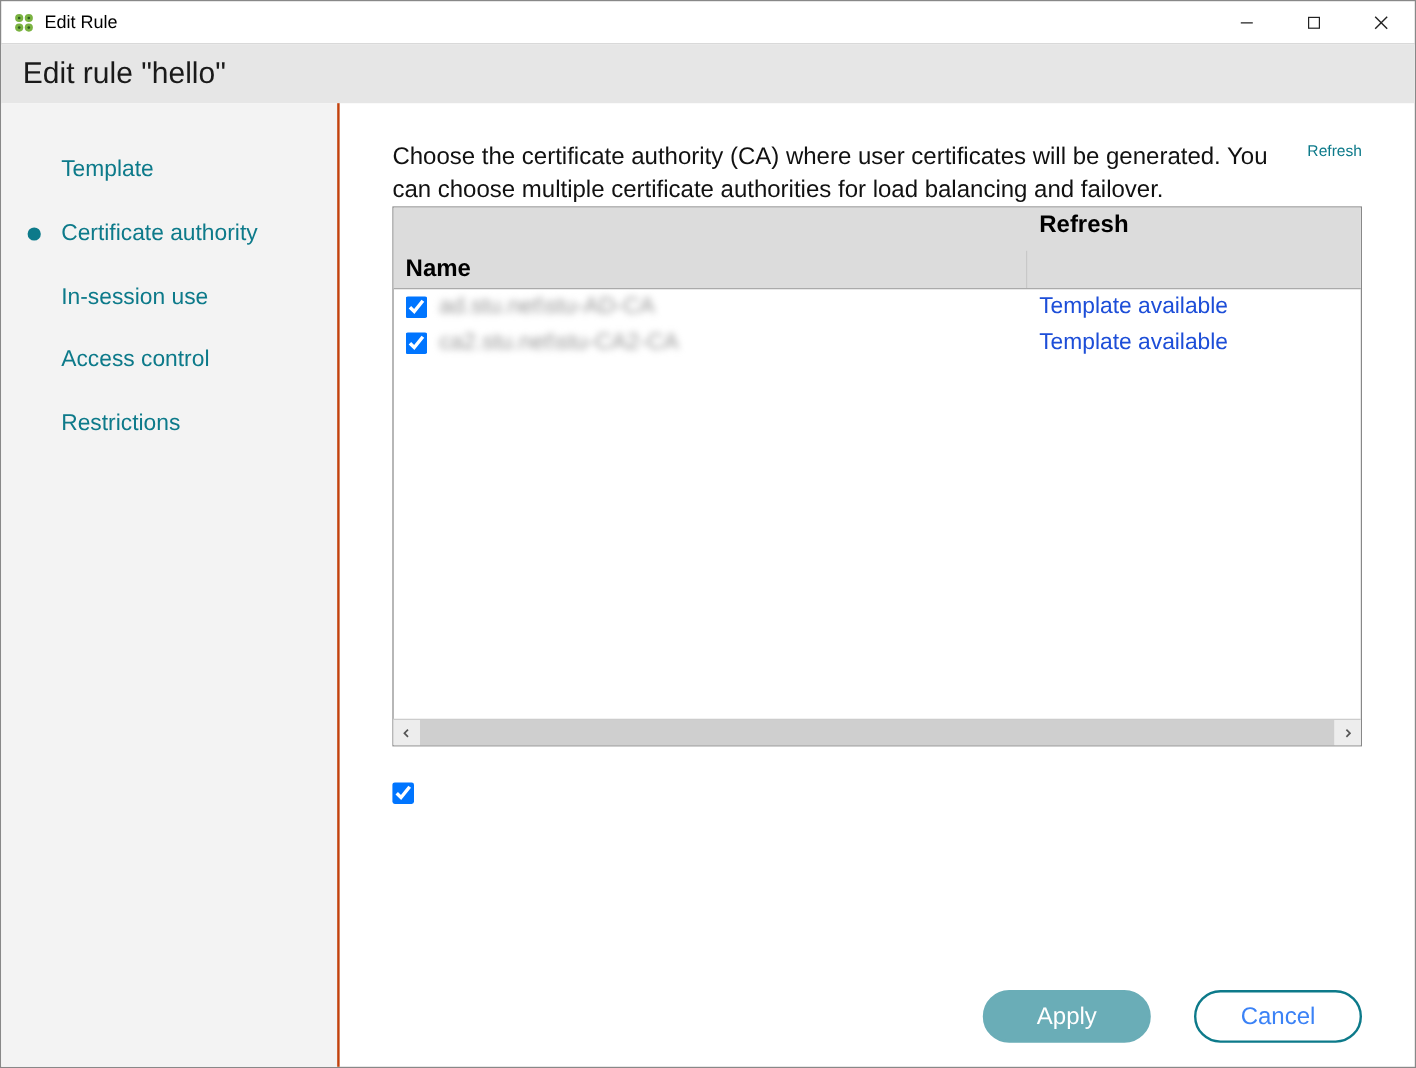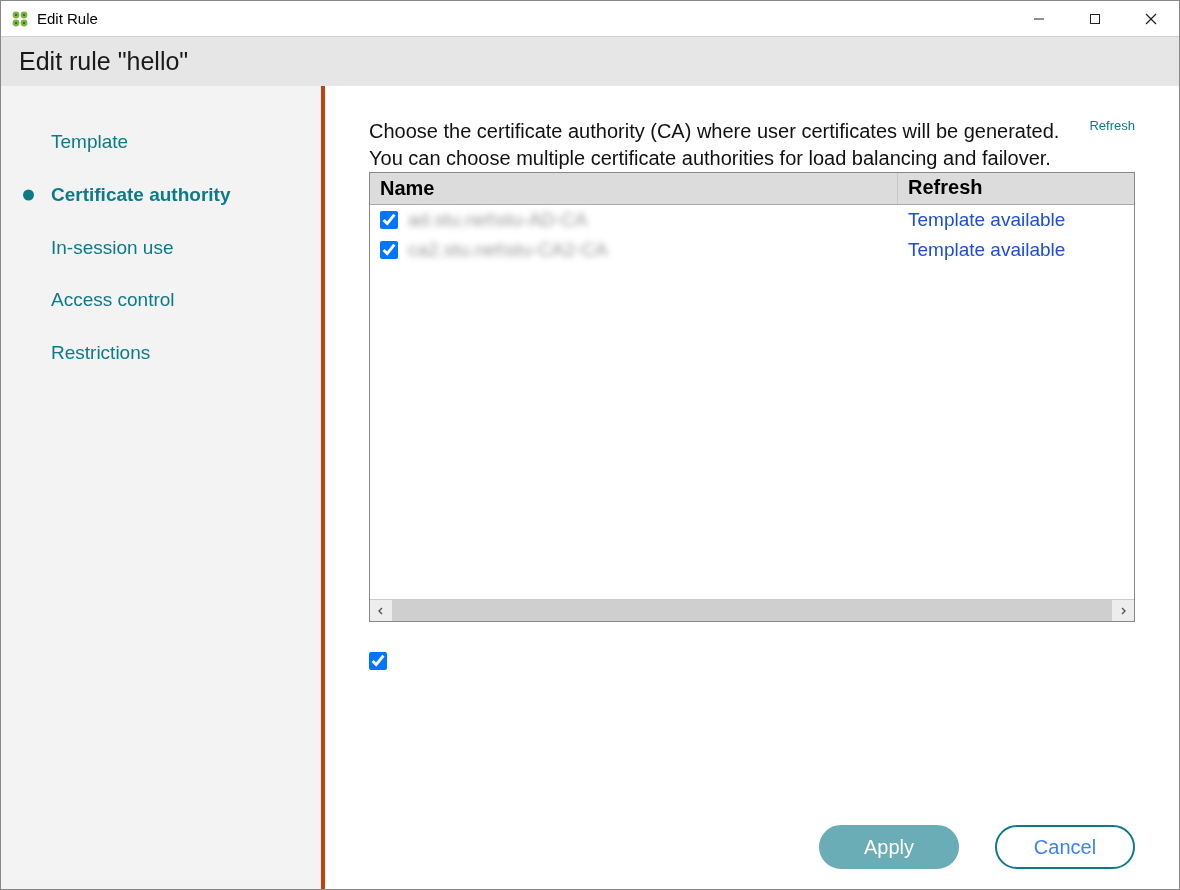--- a/index.html
+++ b/index.html
@@ -48,35 +48,35 @@
       font-size: 25px;
       font-weight: 400;
       color: #1a1a1a;
     }
     .body {
       flex: 1;
       display: flex;
       min-height: 0;
     }
     .sidebar {
-      width: 324px;
+      width: 282px;
       background: #f3f3f3;
-      border-right: 4px solid #c2410c;
+      border-right: 2px solid #c2410c;
       padding-top: 30px;
     }
     .sidebar-item {
       padding: 15px 20px 15px 50px;
       font-size: 19px;
       color: #0d7a8a;
       cursor: pointer;
       position: relative;
       line-height: 1.2;
     }
     .sidebar-item.active {
-      font-weight: 700;
+      font-weight: 400;
     }
     .sidebar-item.active::before {
       content: "";
       position: absolute;
       left: 22px; top: 50%;
       transform: translateY(-50%);
       width: 11px; height: 11px;
       background: #0d7a8a;
       border-radius: 50%;
     }
@@ -111,21 +111,21 @@
       flex-direction: column;
       background: #fff;
     }
     .table-header {
       display: flex;
       background: #dcdcdc;
       border-bottom: 1px solid #aaa;
       font-size: 20px;
       font-weight: 700;
     }
-    .col-name { flex: 0 0 528px; padding: 4px 10px; border-right: 1px solid #c8c8c8;}
+    .col-name { flex: 0 0 528px; padding: 4px 10px; border-right: 1px solid #c8c8c8; margin-top: 36px;}
     .col-status { flex: 1; padding: 3px 10px; }
     .table-rows {
       flex: 1;
       overflow-y: auto;
     }
     .table-row {
       display: flex;
       padding: 4px 0;
       font-size: 19px;
     }

